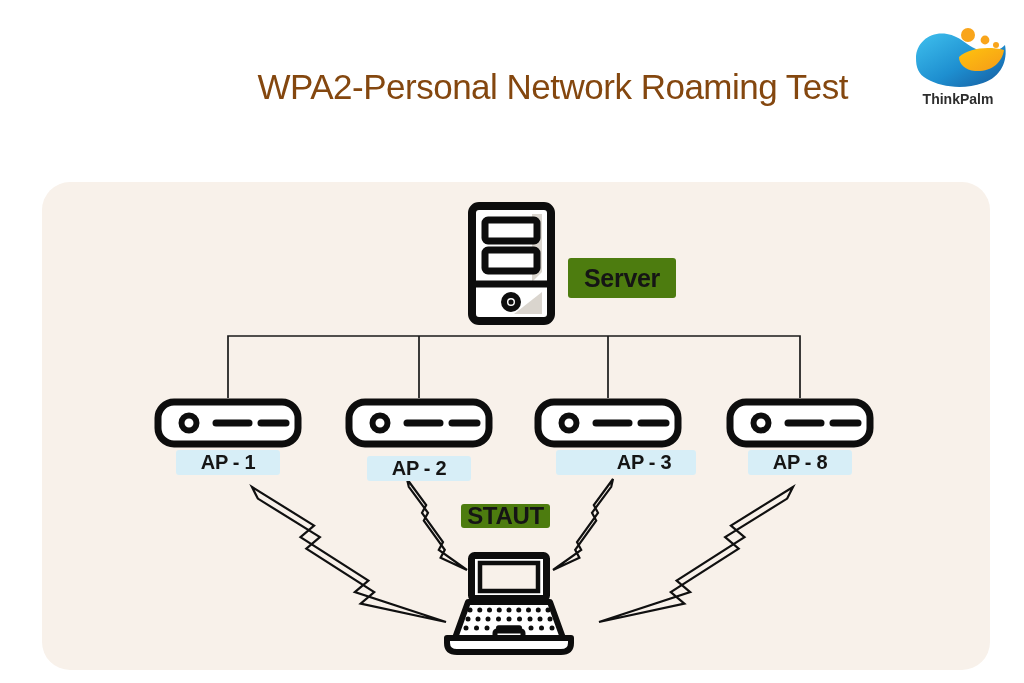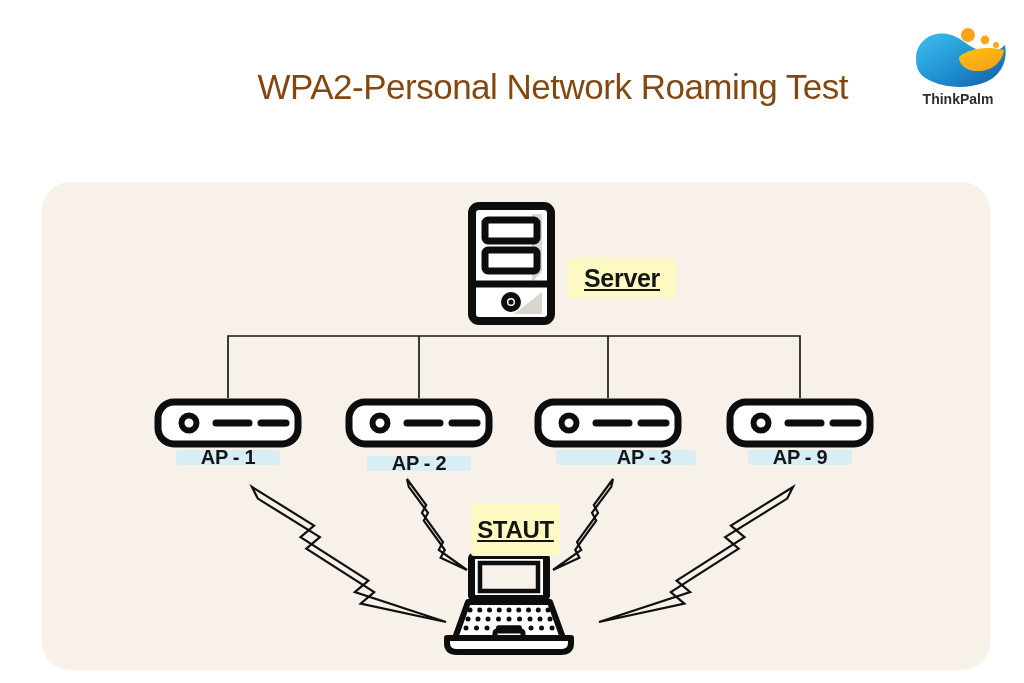--- a/index.html
+++ b/index.html
@@ -22,25 +22,25 @@
   }
   .panel{
     position:absolute;left:42px;top:182px;width:948px;height:488px;
     background:#f8f1ea;border-radius:28px;
   }
   .diagram-svg{position:absolute;left:0;top:0;}
   .label{
     position:absolute;display:flex;align-items:center;justify-content:center;
     font-weight:bold;color:#151515;border-radius:3px;letter-spacing:-0.3px;
   }
-  .label.yellow{background:#fef9c3;text-decoration:underline;}
+  .label.yellow{background:#4d7c0f;}
   .label.blue{background:#d7eef7;}
   .server-label{left:526px;top:76px;width:108px;height:40px;font-size:25px;}
-  .staut-label{left:429px;top:322px;width:89px;height:52px;font-size:24px;}
-  .ap-label{top:268px;width:104px;height:15px;font-size:20px;}
+  .staut-label{left:419px;top:322px;width:89px;height:24px;font-size:24px;}
+  .ap-label{top:268px;width:104px;height:25px;font-size:20px;}
   .ap-label.ap1{left:134px;}
   .ap-label.ap2{left:325px;margin-top:6px;}
   .ap-label.ap3{left:514px;padding-left:36px;}
   .ap-label.ap4{left:706px;}
 </style>
 </head>
 <body>
 
 <div class="title">
   <div>WPA2-Personal Network Roaming Test</div>
@@ -139,15 +139,15 @@
       <path d="M-21,86 L103,86 L103,91 Q103,100 93,100 L-11,100 Q-21,100 -21,91 Z" fill="#ffffff" stroke="#0d0d0d" stroke-width="6" stroke-linejoin="round"></path>
       <rect x="3.5" y="3.5" width="75" height="43" rx="3" fill="#ffffff" stroke="#0d0d0d" stroke-width="7"></rect>
       <rect x="12" y="11" width="58" height="28" fill="#f8f1ea" stroke="#0d0d0d" stroke-width="4.5"></rect>
     </g>
   </svg>
 
   <div class="label yellow server-label">Server</div>
   <div class="label blue ap-label ap1">AP - 1</div>
   <div class="label blue ap-label ap2">AP - 2</div>
   <div class="label blue ap-label ap3">AP - 3</div>
-  <div class="label blue ap-label ap4">AP - 9</div>
+  <div class="label blue ap-label ap4">AP - 8</div>
   <div class="label yellow staut-label">STAUT</div>
 </div>
 
 </body></html>

